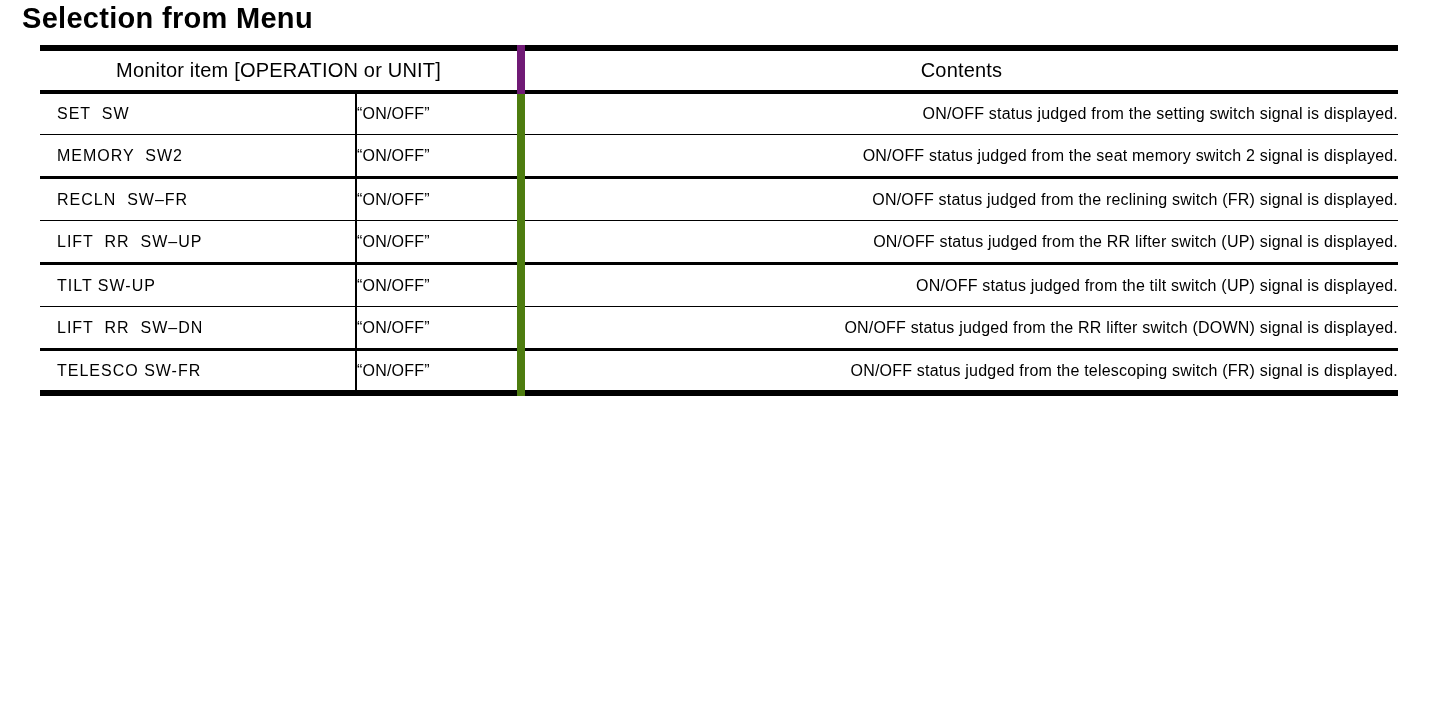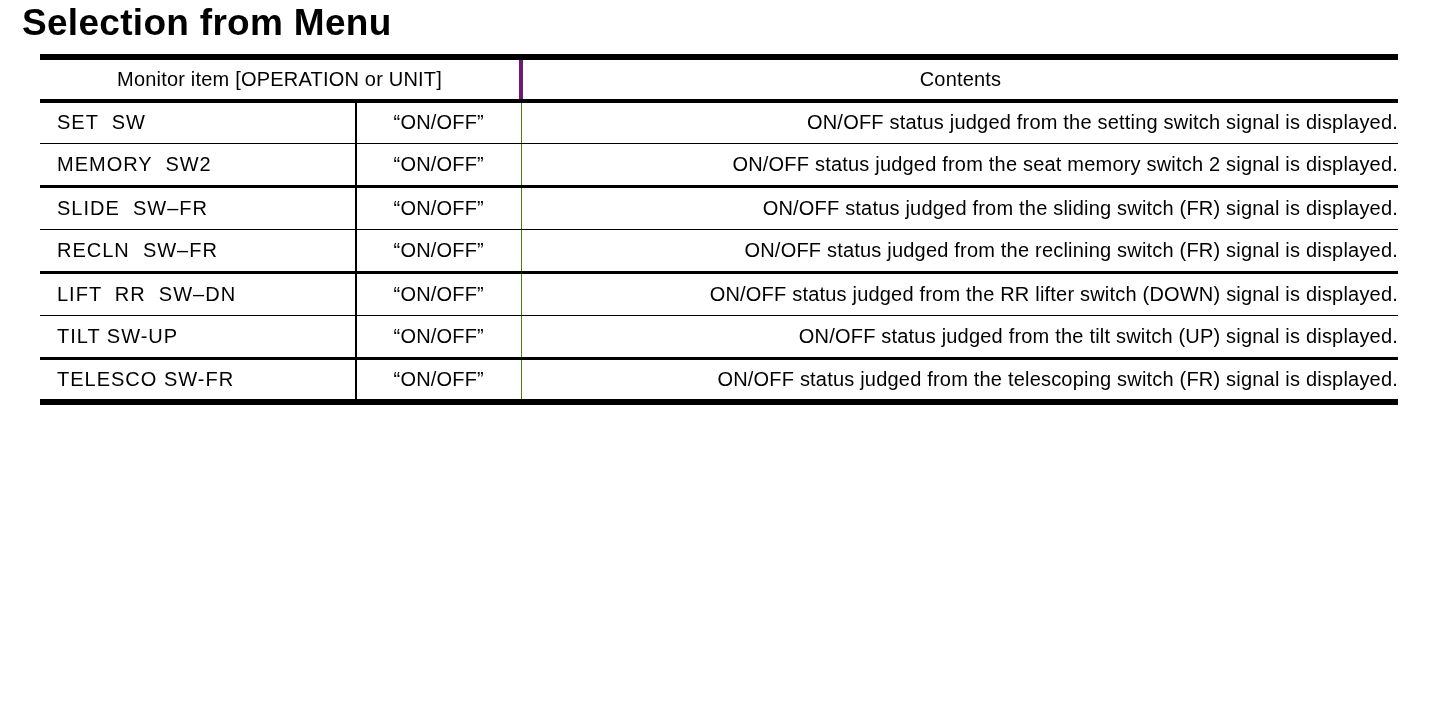--- a/index.html
+++ b/index.html
@@ -8,21 +8,21 @@
     background: #ffffff;
     color: #000000;
     font-family: "Liberation Sans", sans-serif;
   }
   body {
     width: 1440px;
     height: 706px;
     overflow: hidden;
   }
   .page-title {
-    font-size: 37px;
+    font-size: 29px;
     font-weight: bold;
     letter-spacing: 0.3px;
     margin: 3px 0 0 22px;
     line-height: 1.1;
   }
   table.monitor-table {
     border-collapse: collapse;
     table-layout: fixed;
     width: 1358px;
     margin: 10px 0 0 40px;
@@ -36,38 +36,37 @@
   thead tr { height: 44px; }
   thead th {
     font-weight: normal;
     font-size: 20px;
     text-align: center;
     vertical-align: middle;
     border-bottom: 4px solid #000;
     letter-spacing: 0.2px;
     padding: 0;
   }
-  th.th-monitor { border-right: 4px solid #701a75; }
+  th.th-monitor { border-right: 8px solid #701a75; }
 
   tbody tr { height: 43px; }
   tbody td {
-    font-size: 20px;
+    font-size: 16px;
     vertical-align: middle;
     padding: 0;
     letter-spacing: 0.2px;
   }
   td.td-item {
     padding-left: 17px;
     white-space: pre;
     letter-spacing: 1px;
     border-right: 2px solid #000;
   }
   td.td-op {
-    text-align: center;
-    border-right: 1px solid #4d7c0f;
+    border-right: 8px solid #4d7c0f;
   }
   td.td-contents {
     padding-left: 17px;
     white-space: nowrap;
     text-align: right;
   }
   tbody tr:nth-child(odd) td { border-bottom: 1.5px solid #000; }
   tbody tr:nth-child(even) td { border-bottom: 3px solid #000; }
   tbody tr:last-child td { border-bottom: none; }
 </style>
@@ -95,38 +94,38 @@
         <td class="td-item">SET  SW</td>
         <td class="td-op">“ON/OFF”</td>
         <td class="td-contents">ON/OFF status judged from the setting switch signal is displayed.</td>
       </tr>
       <tr>
         <td class="td-item">MEMORY  SW2</td>
         <td class="td-op">“ON/OFF”</td>
         <td class="td-contents">ON/OFF status judged from the seat memory switch 2 signal is displayed.</td>
       </tr>
       <tr>
-        <td class="td-item">SLIDE  SW–FR</td>
-        <td class="td-op">“ON/OFF”</td>
-        <td class="td-contents">ON/OFF status judged from the sliding switch (FR) signal is displayed.</td>
-      </tr>
-      <tr>
         <td class="td-item">RECLN  SW–FR</td>
         <td class="td-op">“ON/OFF”</td>
         <td class="td-contents">ON/OFF status judged from the reclining switch (FR) signal is displayed.</td>
       </tr>
       <tr>
-        <td class="td-item">LIFT  RR  SW–DN</td>
+        <td class="td-item">LIFT  RR  SW–UP</td>
         <td class="td-op">“ON/OFF”</td>
-        <td class="td-contents">ON/OFF status judged from the RR lifter switch (DOWN) signal is displayed.</td>
+        <td class="td-contents">ON/OFF status judged from the RR lifter switch (UP) signal is displayed.</td>
       </tr>
       <tr>
         <td class="td-item">TILT SW-UP</td>
         <td class="td-op">“ON/OFF”</td>
         <td class="td-contents">ON/OFF status judged from the tilt switch (UP) signal is displayed.</td>
+      </tr>
+      <tr>
+        <td class="td-item">LIFT  RR  SW–DN</td>
+        <td class="td-op">“ON/OFF”</td>
+        <td class="td-contents">ON/OFF status judged from the RR lifter switch (DOWN) signal is displayed.</td>
       </tr>
       <tr>
         <td class="td-item">TELESCO SW-FR</td>
         <td class="td-op">“ON/OFF”</td>
         <td class="td-contents">ON/OFF status judged from the telescoping switch (FR) signal is displayed.</td>
       </tr>
     </tbody>
   </table>
 
 </main>

